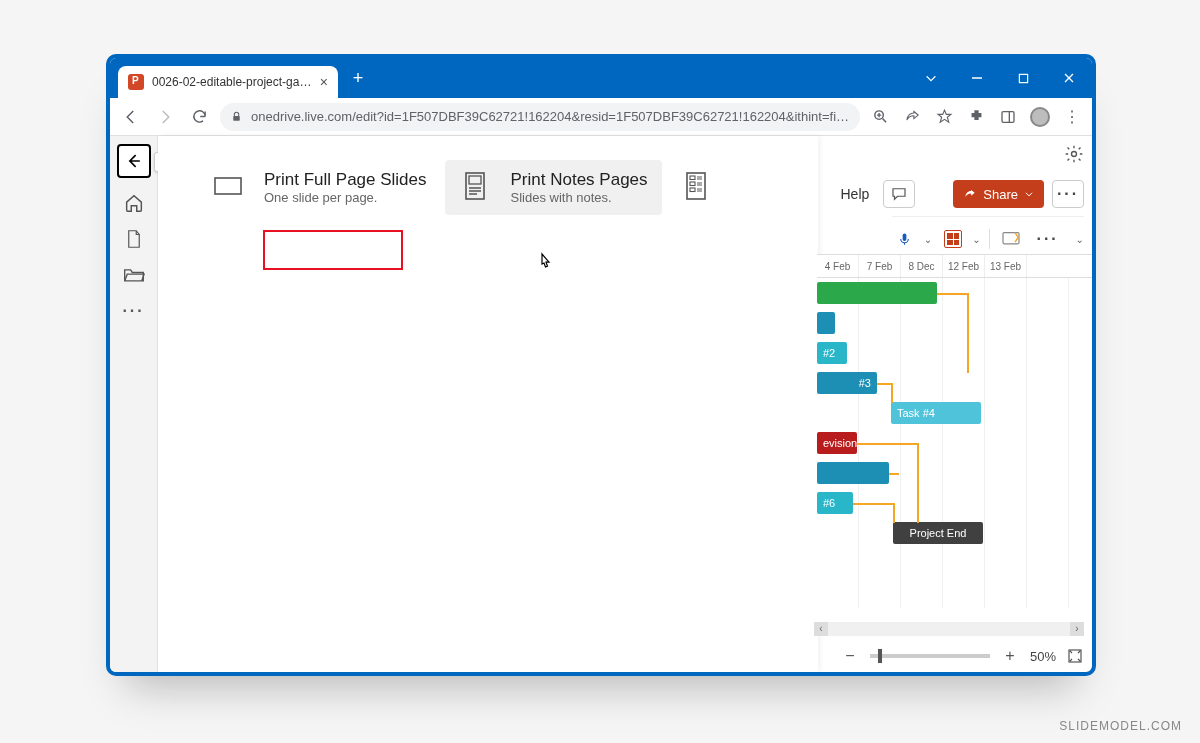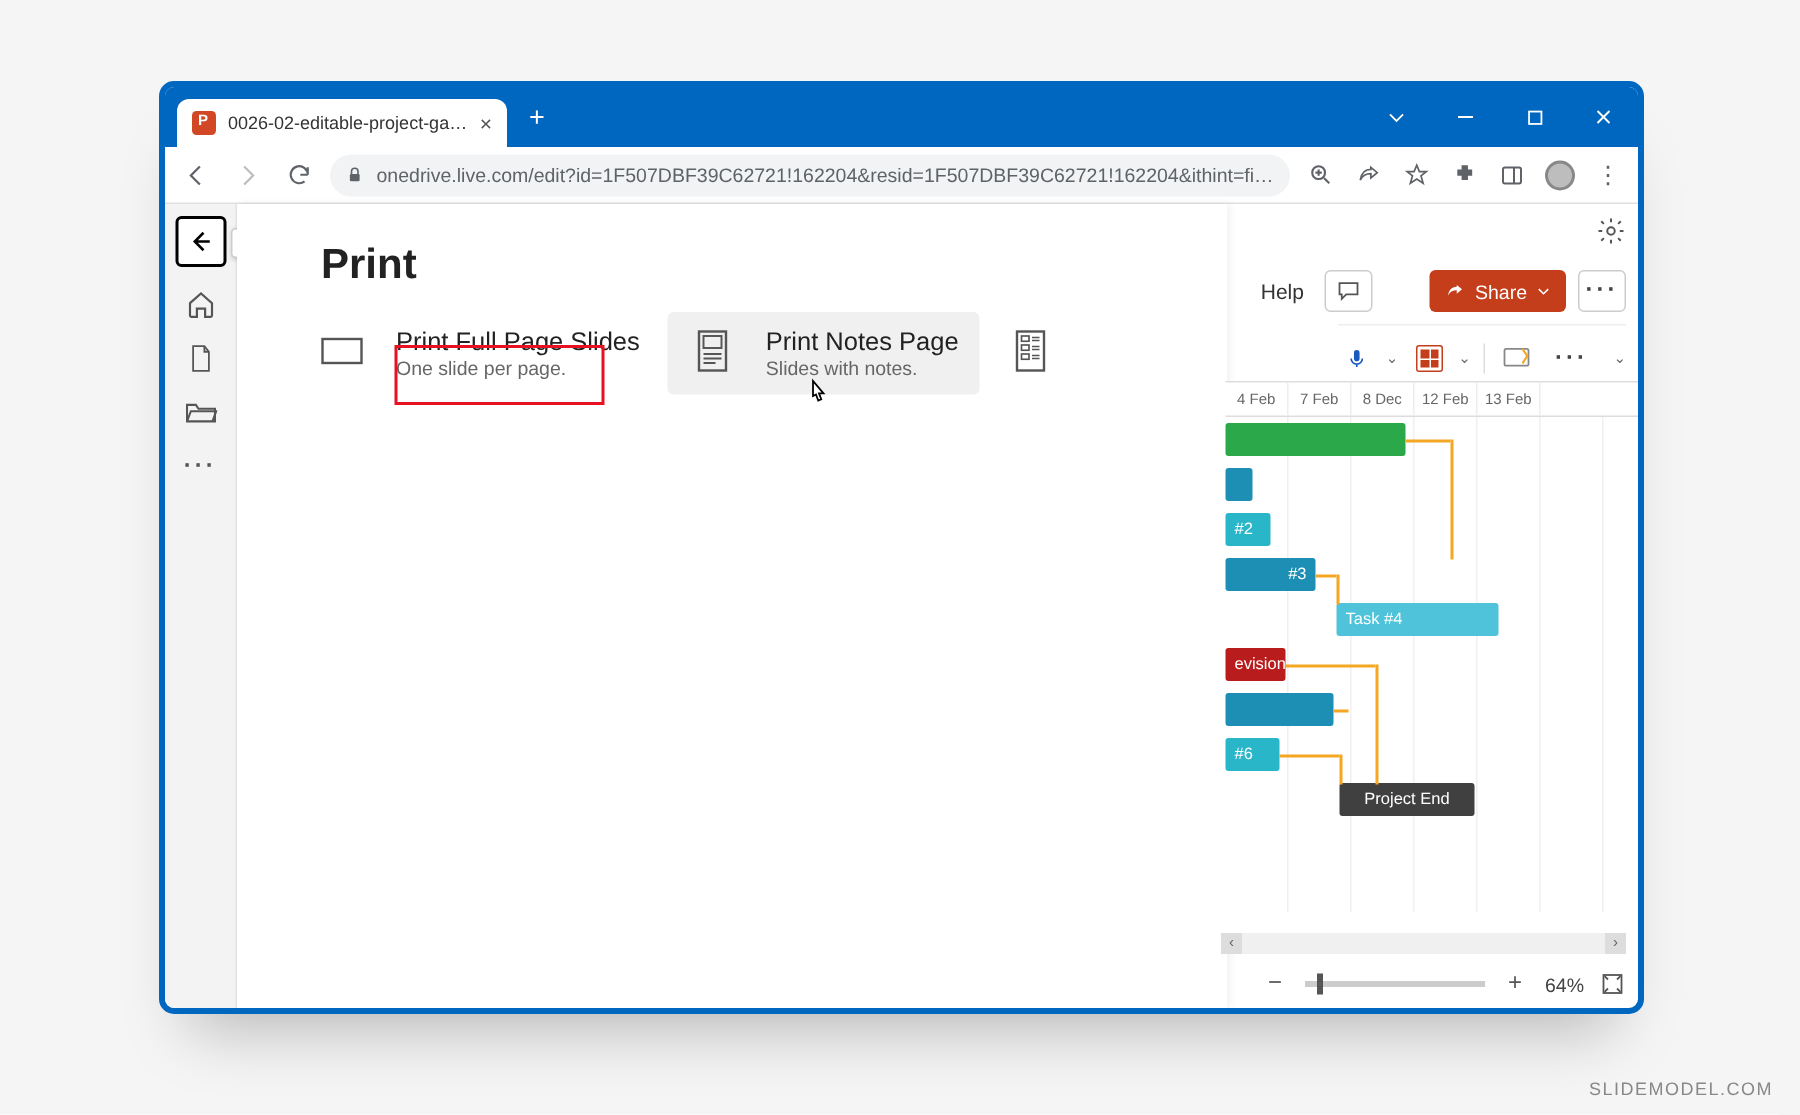--- a/index.html
+++ b/index.html
@@ -252,21 +252,20 @@
         <svg width="22" height="18" viewBox="0 0 26 20">
             <path d="M2 4h7l2 3h13v10H2z" stroke="#555" stroke-width="1.6" fill="none"></path>
             <path d="M2 17l3-8h20l-3 8" stroke="#555" stroke-width="1.6" fill="none"></path>
           </svg>
       </div>
       <div class="rail-icon rail-dots">···</div>
     </div>
     <div class="close-tip">Close</div>
 
     <div class="print-panel">
-      <div class="print-title">Print</div>
       <div class="opt-list">
 
         <div class="opt">
           <div class="opt-icon">
             <svg width="30" height="24" viewBox="0 0 30 24">
                 <rect x="2" y="4" width="26" height="16" stroke="#555" stroke-width="1.6" fill="none"></rect>
               </svg>
           </div>
           <div class="opt-text">
             <span class="opt-title">Print Full Page Slides</span>
@@ -278,21 +277,21 @@
           <div class="opt-icon">
             <svg width="24" height="30" viewBox="0 0 24 30">
                 <rect x="3" y="2" width="18" height="26" stroke="#555" stroke-width="1.6" fill="none"></rect>
                 <rect x="6" y="5" width="12" height="8" stroke="#555" stroke-width="1.3" fill="none"></rect>
                 <line x1="6" y1="17" x2="18" y2="17" stroke="#555" stroke-width="1.3"></line>
                 <line x1="6" y1="20" x2="18" y2="20" stroke="#555" stroke-width="1.3"></line>
                 <line x1="6" y1="23" x2="14" y2="23" stroke="#555" stroke-width="1.3"></line>
               </svg>
           </div>
           <div class="opt-text">
-            <span class="opt-title">Print Notes Page</span>
+            <span class="opt-title">Print Notes Pages</span>
             <span class="opt-sub">Slides with notes.</span>
           </div>
         </div>
 
         <div class="opt">
           <div class="opt-icon">
             <svg width="24" height="30" viewBox="0 0 24 30">
                 <rect x="3" y="2" width="18" height="26" stroke="#555" stroke-width="1.6" fill="none"></rect>
                 <rect x="6" y="5" width="5" height="3.5" stroke="#555" stroke-width="1.1" fill="none"></rect>
                 <rect x="6" y="11" width="5" height="3.5" stroke="#555" stroke-width="1.1" fill="none"></rect>
@@ -331,21 +330,21 @@
           <div class="gcol" style="left:126px"></div>
           <div class="gcol" style="left:168px"></div>
           <div class="gcol" style="left:210px"></div>
 
         <div class="gbar" style="left:0; top:4px; width:120px; background:#2aa84a;"></div>
         <div class="gbar" style="left:0; top:34px; width:18px; background:#1d8fb5;"></div>
         <div class="gbar" style="left:0; top:64px; width:30px; background:#29b6c9;">#2</div>
         <div class="gbar" style="left:0; top:94px; width:60px; background:#1d8fb5;">
             <span style="margin-left:auto">#3</span>
           </div>
-        <div class="gbar" style="left:74px; top:124px; width:108px; background:#4fc3d9;">Task #4</div>
+        <div class="gbar" style="left:74px; top:124px; width:90px; background:#4fc3d9;">Task #4</div>
         <div class="gbar" style="left:0; top:154px; width:40px; background:#b91c1c;">evision</div>
         <div class="gbar" style="left:0; top:184px; width:72px; background:#1d8fb5;"></div>
         <div class="gbar" style="left:0; top:214px; width:36px; background:#29b6c9;">#6</div>
         <div class="gbar" style="left:76px; top:244px; width:90px; background:#404040; justify-content:center;">Project End</div>
 
         <div class="connector" style="left:120px; top:15px; width:30px; height:0;"></div>
         <div class="connector" style="left:150px; top:15px; width:0; height:80px;"></div>
         <div class="connector" style="left:60px; top:105px; width:14px; height:0;"></div>
         <div class="connector" style="left:74px; top:105px; width:0; height:20px;"></div>
         <div class="connector" style="left:40px; top:165px; width:60px; height:0;"></div>
@@ -361,21 +360,21 @@
       <div class="gscroll-track"></div>
       <div class="gscroll-btn">›</div>
     </div>
 
     <div class="zoombar">
       <div class="zoom-btn">−</div>
       <div class="zoom-track">
           <div class="zoom-thumb"></div>
         </div>
       <div class="zoom-btn">+</div>
-      <span class="zoom-pct">64%</span>
+      <span class="zoom-pct">50%</span>
       <span class="fit-btn">
         <svg width="18" height="18" viewBox="0 0 24 24">
             <rect x="4" y="4" width="16" height="16" stroke="#555" stroke-width="1.6" fill="none"></rect>
             <path d="M8 8l-3-3M16 8l3-3M8 16l-3 3M16 16l3 3" stroke="#555" stroke-width="1.6"></path>
           </svg>
       </span>
     </div>
 
   </div>
 </div>

